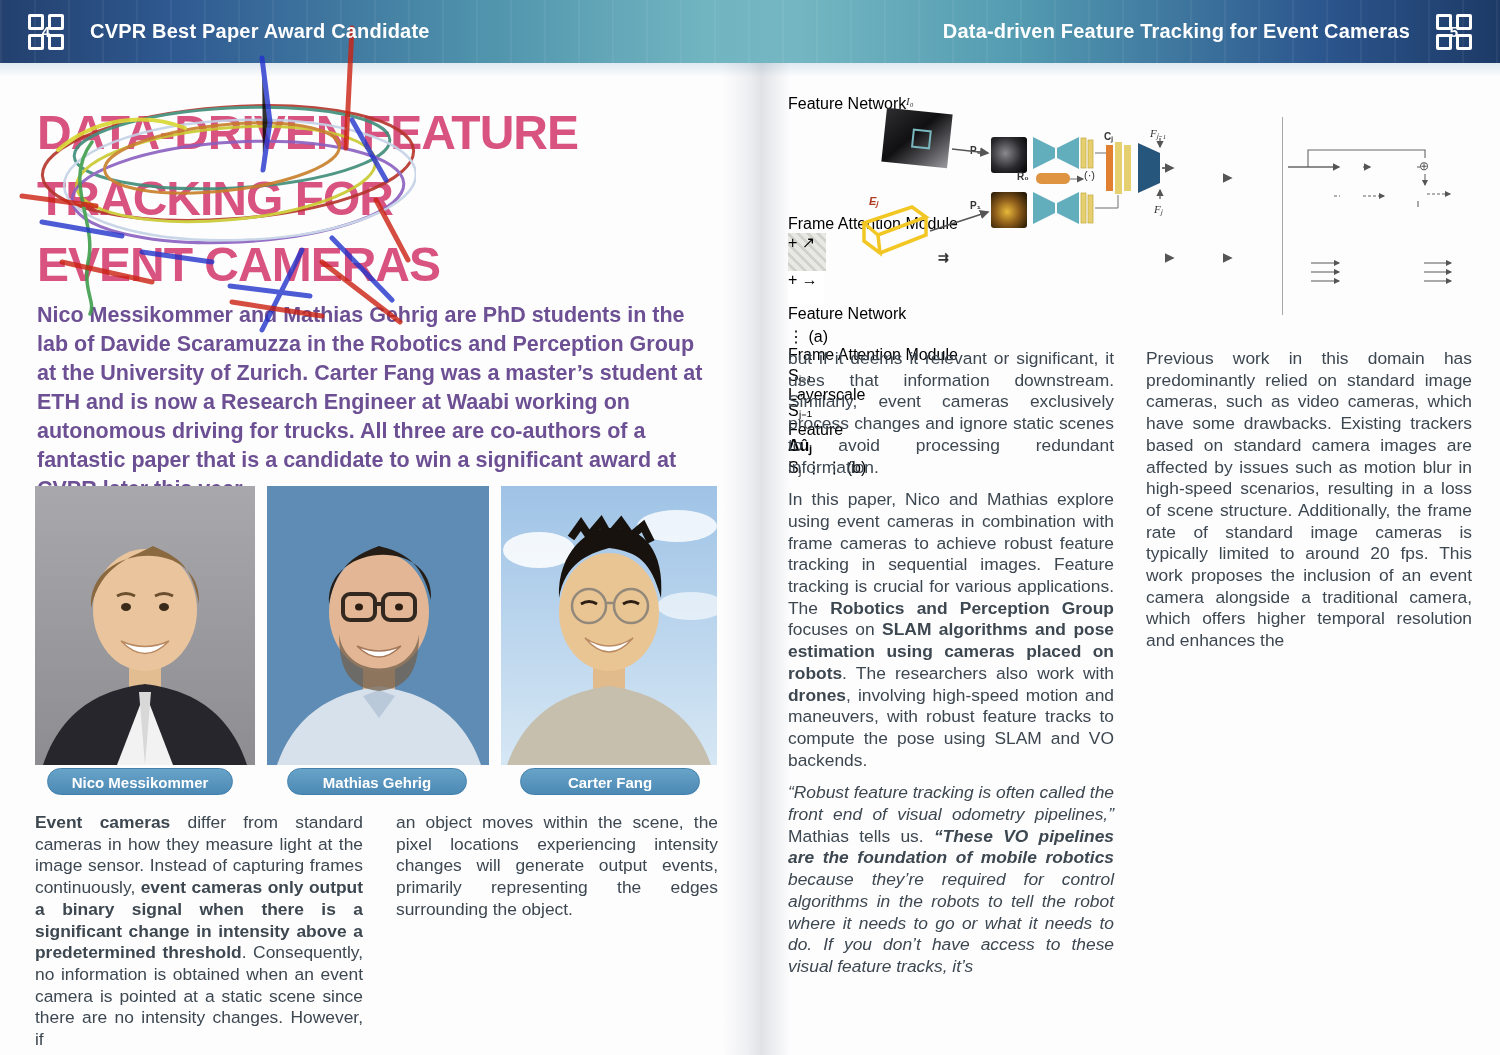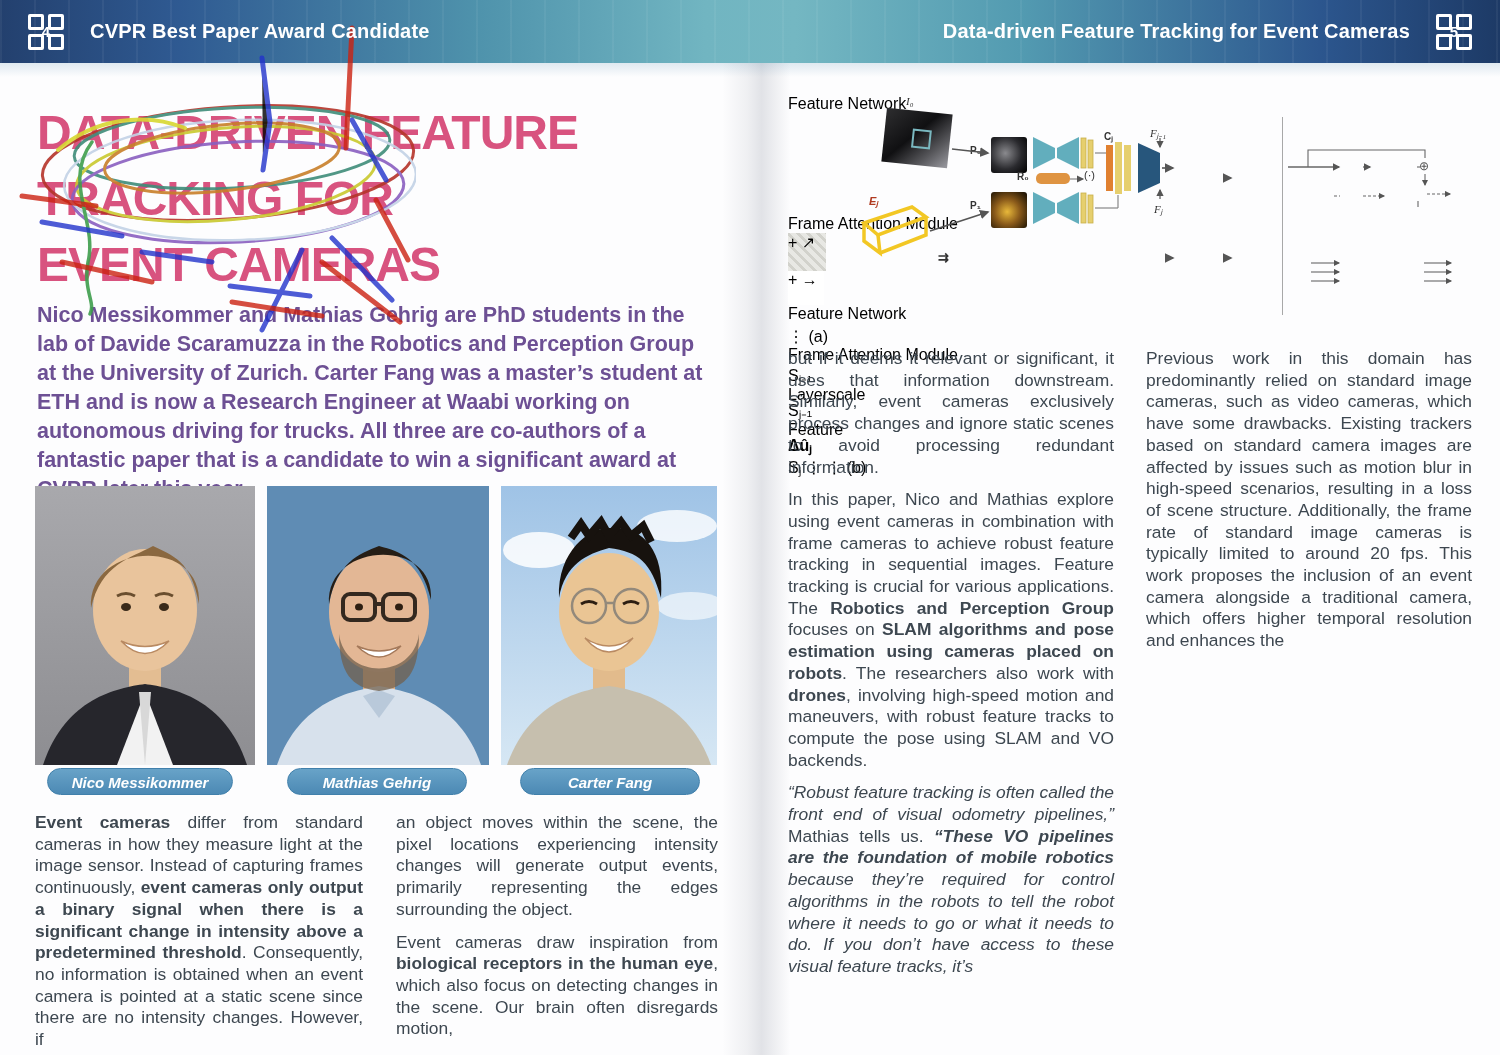--- a/index.html
+++ b/index.html
@@ -27,21 +27,21 @@
     background:linear-gradient(90deg,rgba(0,0,0,0) 0%,rgba(55,65,90,0.07) 35%,rgba(55,65,90,0.14) 55%,rgba(255,255,255,0) 95%);}
   
   .ltitle{position:absolute;left:37px;top:100px;width:660px;color:#d8537f;
     font-size:48px;font-weight:800;line-height:66px;letter-spacing:-1px;}
   .intro{position:absolute;left:37px;top:301px;width:678px;color:#6d5094;
     font-size:21.5px;line-height:29px;font-weight:bold;}
   .photos{position:absolute;left:35px;top:486px;width:682px;height:279px;display:flex;gap:12px;}
   .photo{height:279px;overflow:hidden;background:#ccc;}
   .pill{position:absolute;height:27px;border-radius:14px;color:#fff;
     background:linear-gradient(180deg,#68a3c8,#4c89b4);border:1px solid #4180ab;
-    font-size:15px;font-weight:bold;font-style:italic;text-align:center;line-height:27px;box-sizing:border-box;}
+    font-size:15px;font-weight:bold;text-align:center;line-height:27px;box-sizing:border-box;}
   .bodycol{position:absolute;color:#3d4750;font-size:17.4px;line-height:21.7px;text-align:justify;}
   .bodycol p{margin:0 0 11px 0;}
   .seg-b{font-weight:bold;}
   .seg-i{font-style:italic;}
   .seg-bi{font-weight:bold;font-style:italic;}
   
   .fig{position:absolute;left:788px;top:95px;width:692px;height:250px;}
   .fig .abs{position:absolute;}
   .flabel{position:absolute;font-size:10px;color:#333;font-weight:bold;}
   .flabel.it{font-style:italic;font-weight:normal;font-family:"Liberation Serif",serif;font-size:11px;}
@@ -199,21 +199,20 @@
 
   <div class="pill" style="left:47px;top:768px;width:186px;">Nico Messikommer</div>
   <div class="pill" style="left:287px;top:768px;width:180px;">Mathias Gehrig</div>
   <div class="pill" style="left:520px;top:768px;width:180px;">Carter Fang</div>
 
   <div class="bodycol" style="left:35px;top:812px;width:328px;">
     <p><span class="seg-b">Event cameras</span><span> differ from standard cameras in how they measure light at the image sensor. Instead of capturing frames continuously, </span><span class="seg-b">event cameras only output a binary signal when there is a significant change in intensity above a predetermined threshold</span><span>. Consequently, no information is obtained when an event camera is pointed at a static scene since there are no intensity changes. However, if</span></p>
   </div>
   <div class="bodycol" style="left:396px;top:812px;width:322px;">
     <p><span>an object moves within the scene, the pixel locations experiencing intensity changes will generate output events, primarily representing the edges surrounding the object.</span></p>
-    <p><span>Event cameras draw inspiration from </span><span class="seg-b">biological receptors in the human eye</span><span>, which also focus on detecting changes in the scene. Our brain often disregards motion,</span></p>
   </div>
 
   <div class="fig">
     
     <div class="cloud1"></div>
     <div class="cloud2"></div>
     
     <span class="flabel it" style="left:118px;top:0px;">I₀</span>
     <div class="abs" style="left:96px;top:16px;width:66px;height:54px;transform:rotate(6deg);
          background:linear-gradient(135deg,#2e2e30 0%,#101012 45%,#58585c 75%,#9a9aa0 100%);">

